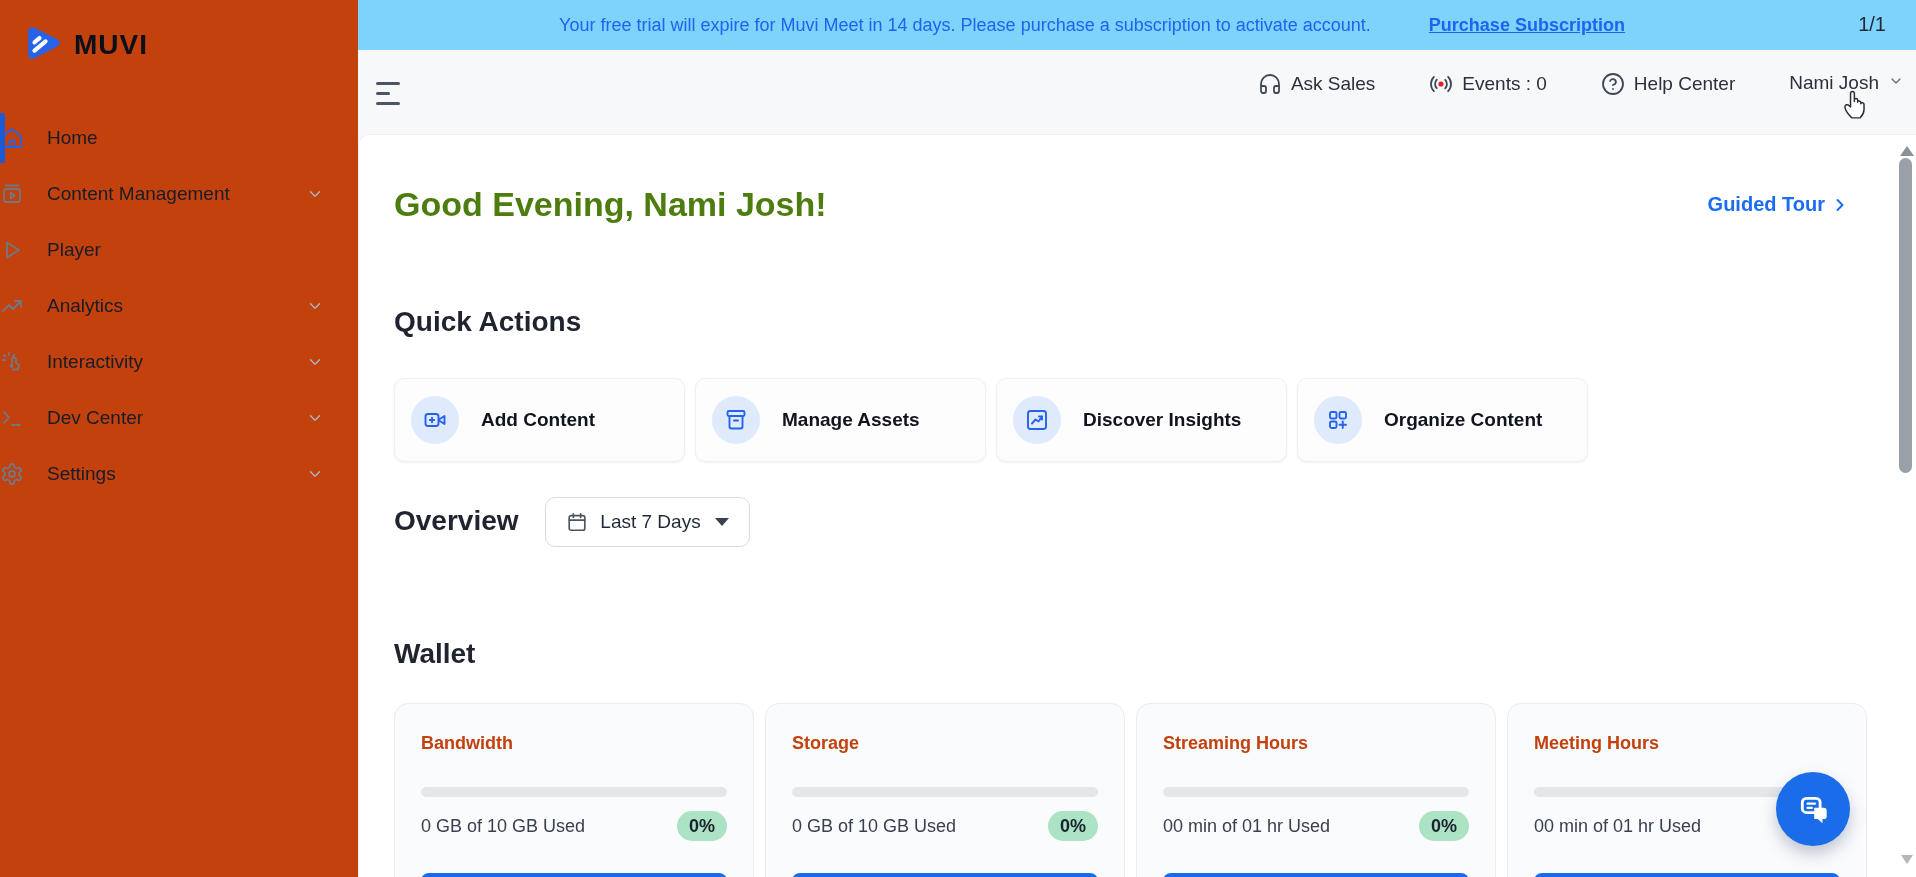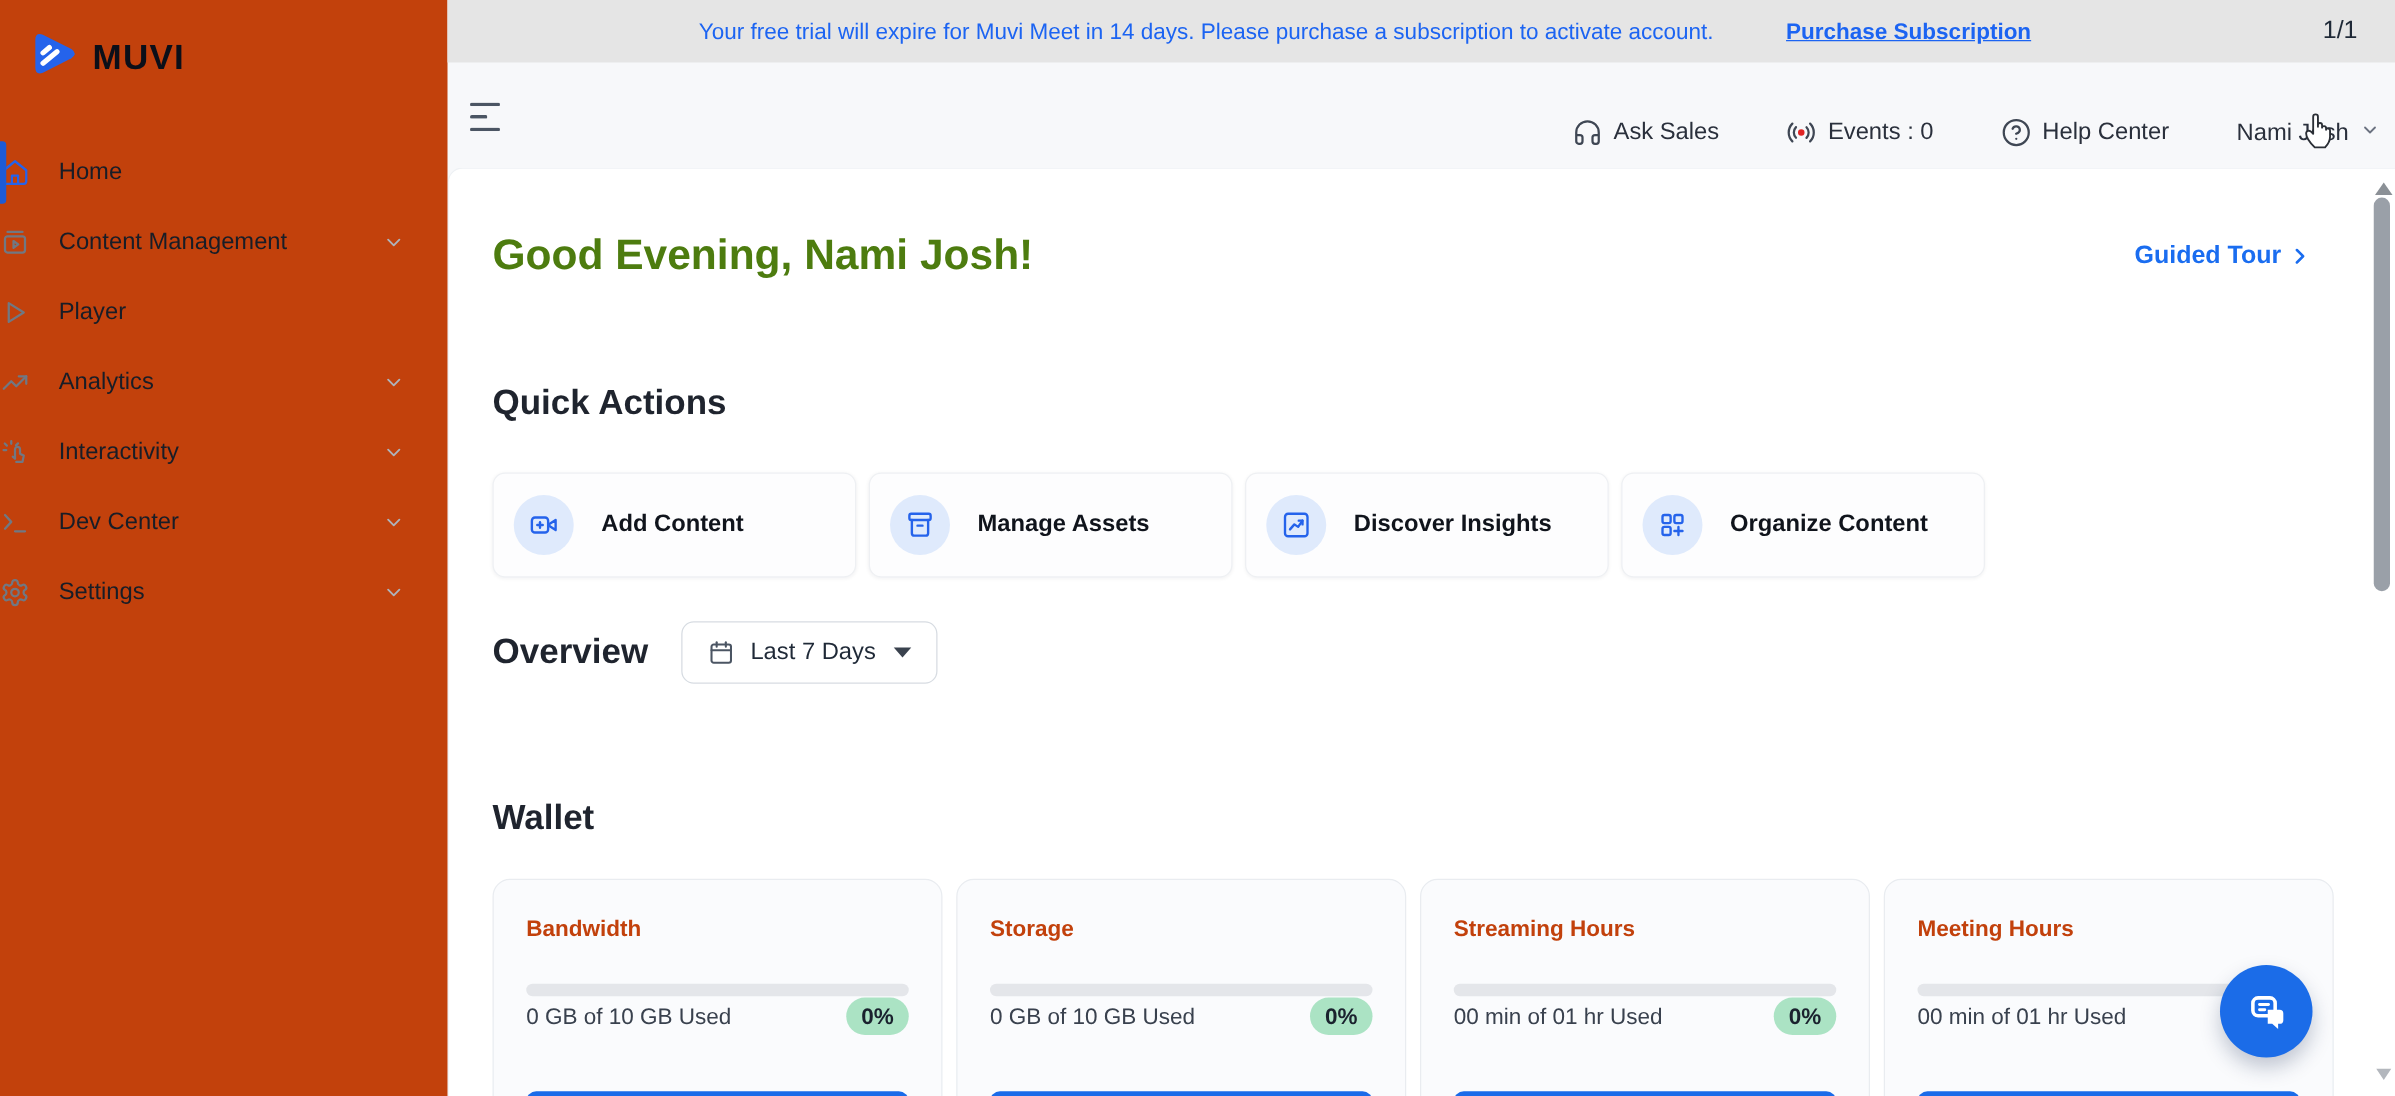--- a/index.html
+++ b/index.html
@@ -8,21 +8,21 @@
     font-family:"Liberation Sans", sans-serif;
     background:#f7f8fa;
     position:relative;
     color:#1d222c;
   }
   .page { position:absolute; inset:0; }
 
   
   .banner {
     position:absolute; left:358px; top:0; width:1558px; height:50px;
-    background:#e5e5e5; display:flex; align-items:center; justify-content:center;
+    background:#7dd3fc; display:flex; align-items:center; justify-content:center;
     gap:16px; font-size:18px; color:#1c64f2; padding-right:90px;
   }
   .banner a { color:#1c64f2; font-weight:700; text-decoration:underline; cursor:pointer;margin-left:42px; }
   .banner .pager {
     position:absolute; right:30px; top:13px; color:#1f2937; font-size:20px; font-weight:400;
   }
 
   
   .sidebar { position:absolute; left:0; top:0; width:358px; height:877px; background:#c2410c; }
   .logo { position:absolute; left:20px; top:20px; display:flex; align-items:center; gap:10px; cursor:pointer; }
@@ -41,21 +41,21 @@
 
   
   .hamburger { position:absolute; left:376px; top:82px; width:24px; height:26px; cursor:pointer; }
   .hamburger i { display:block; height:0; border-top:3px solid #4b5563; border-radius:2px; margin-bottom:7px; }
   .hamburger i:nth-child(1){ width:24px; }
   .hamburger i:nth-child(2){ width:14px; }
   .hamburger i:nth-child(3){ width:24px; margin-bottom:0; }
 
   .header-right {
     position:absolute; top:72px; right:12px; height:46px;
-    display:flex; align-items:flex-end; gap:54px; font-size:19px; color:#2a303c;
+    display:flex; align-items:flex-start; gap:54px; font-size:19px; color:#2a303c;
   }
   .h-item { display:flex; align-items:center; gap:9px; cursor:pointer; white-space:nowrap; }
   .h-item svg { width:24px; height:24px; stroke:#3f4754; fill:none; stroke-width:1.8; stroke-linecap:round; stroke-linejoin:round; }
   .user-chevron svg { width:16px; height:16px; stroke:#6b7280; stroke-width:2.2; }
 
   
   .panel {
     position:absolute; left:358px; top:134px; width:1558px; height:743px;
     background:#ffffff; border:1px solid #eef1f4; border-right:none; border-bottom:none;
     border-top-left-radius:12px;
@@ -96,21 +96,21 @@
   .caret-down { width:0; height:0; border-left:7px solid transparent; border-right:7px solid transparent; border-top:8px solid #3a424e; margin-left:2px; }
 
   
   .wrow { position:absolute; left:394px; top:703px; display:flex; gap:11px; }
   .wcard {
     width:360px; height:210px; background:#fafbfd; border:1px solid #e9ecf0; border-radius:14px;
     padding:26px; position:relative;
   }
   .wtitle { font-size:18px; font-weight:700; color:#c2410c; line-height:26px; }
   .wprogress { margin-top:31px; height:10px; border-radius:6px; background:#e4e6ea; }
-  .wusage { height:32px; display:flex; align-items:center; justify-content:space-between;gap:12px; }
+  .wusage { margin-top:13px; height:32px; display:flex; align-items:center; justify-content:space-between;gap:12px; }
   .wusage-text { font-size:18px; color:#39414e; }
   .wpill {
     min-width:50px; height:30px; padding:0 10px; border-radius:16px; background:#abe3c4;
     color:#1a222e; font-size:18px; font-weight:700; display:flex; align-items:center; justify-content:center;
   }
   .wbutton {
     position:absolute; left:26px; right:26px; top:169px; height:44px;
     background:#1a6be9; border:none; border-radius:8px; cursor:pointer;
   }
 

